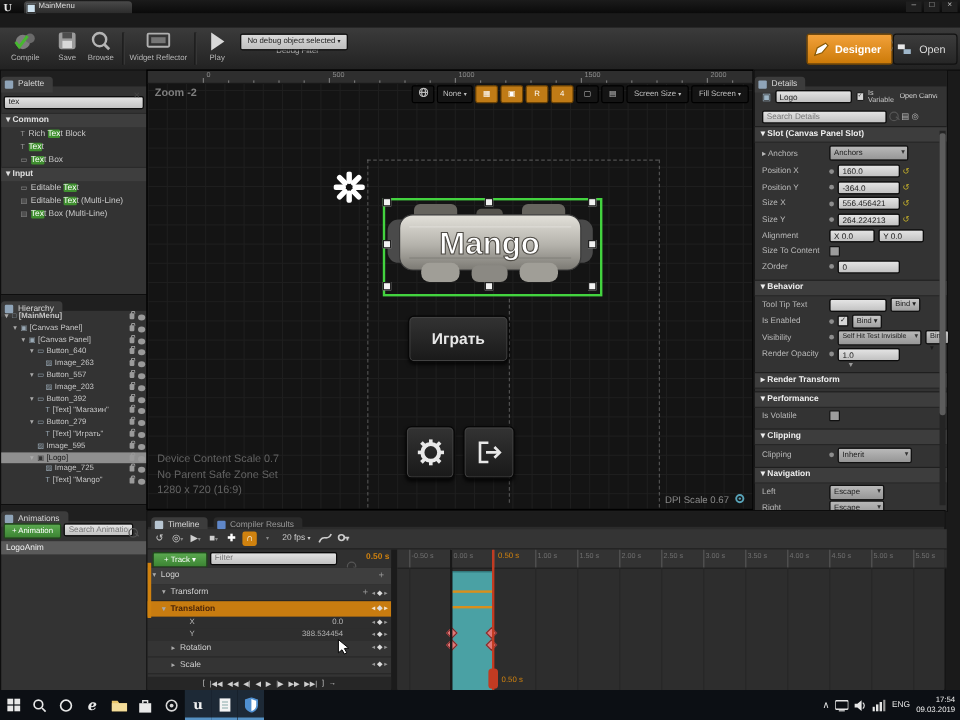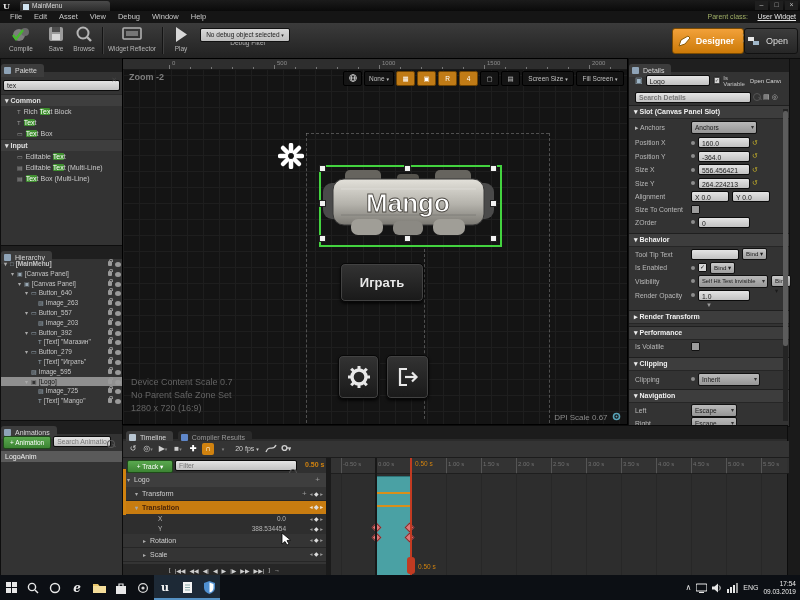--- a/index.html
+++ b/index.html
@@ -125,33 +125,20 @@
     <span id="ue-logo" class="abs">U</span>
     <div id="doc-tab" class="abs">
       <span class="tabicon"></span>
       <span>MainMenu</span>
     </div>
     <span class="wctl abs" style="right:32px;">–</span>
     <span class="wctl abs" style="right:17px;">□</span>
     <span class="wctl abs" style="right:2px;">×</span>
   </div>
 
-  <div id="menubar" class="abs">
-    <div id="menu-items" class="abs">
-        <span>File</span>
-        <span>Edit</span>
-        <span>Asset</span>
-        <span>View</span>
-        <span>Debug</span>
-        <span>Window</span>
-        <span>Help</span>
-      </div>
-    <span id="parent-class" class="abs">Parent class:</span>
-    <span id="parent-class-value" class="abs">User Widget</span>
-  </div>
 
   <div id="toolbar" class="abs">
     <div class="tbtn" style="left:3px;width:36px;">
       <span class="ticon">
         <svg width="22" height="19">
             <circle cx="9" cy="10" r="6" fill="#7d7d7d"></circle>
             <circle cx="15" cy="7" r="4" fill="#6a6a6a"></circle>
         <path d="M3 10 l3 4 l7 -9" stroke="#46b82e" stroke-width="2.4" fill="none"></path>
           </svg></span>
       <span class="tlabel">Compile</span>
@@ -451,21 +438,21 @@
   <div id="details" class="abs panel">
     <div class="tabbar"><span class="tab"><span class="ticn"></span><span>Details</span></span></div>
     <div class="drow" style="height:17px;gap:3px;">
       <span style="color:#9db5c6;font-size:8px;">▣</span>
       <div class="lightfield dfield" style="width:64px;">Logo</div>
       <span class="chk" style="transform:scale(.8);">✓</span>
       <span style="font-size:6px;color:#c4c4c4;">Is Variable</span>
       <span style="font-size:6px;color:#d9d9d9;overflow:hidden;white-space:nowrap;width:38px;">Open CanvasPan</span>
     </div>
     <div class="drow" style="height:16px;gap:2px;">
-      <input class="lightfield" style="width: 116px; font-weight: bold;" placeholder="Search Details">
+      <input class="lightfield" style="width: 104px;" placeholder="Search Details">
       <span class="mag"></span>
       <span style="font-size:7px;color:#bbb;">▤</span>
       <span style="font-size:7px;color:#bbb;">◎</span>
     </div>
     <div class="sect">▾ <span>Slot (Canvas Panel Slot)</span></div>
     <div class="drow" style="height:17px;">
       <span class="dlabel">▸ <span>Anchors</span></span>
       <div class="combo dfield" style="width:58px;">Anchors</div>
     </div>
     <div class="drow" style="height:13.5px;">
@@ -576,21 +563,21 @@
           </svg></span>
       <span class="tlb">
         <svg width="11" height="10">
             <circle cx="3.5" cy="5" r="2.4" fill="none" stroke="#ccc" stroke-width="1.4"></circle>
             <line x1="6" y1="5" x2="10" y2="5" stroke="#ccc" stroke-width="1.4"></line>
             <line x1="8.5" y1="5" x2="8.5" y2="7.5" stroke="#ccc" stroke-width="1.4"></line>
           </svg></span>
     </div>
     <div class="abs" style="left:0;top:32px;width:666px;height:15px;background:#303030;border-bottom:1px solid #1a1a1a;">
       <div class="greenbtn abs" style="left:4px;top:2px;width:44px;height:11px;line-height:11px;"><span>+ Track</span> ▾</div>
-      <input class="lightfield abs" style="left: 52px; top: 2px; width: 122px;" placeholder="Filter">
+      <input class="lightfield abs" style="left: 52px; top: 2px; width: 106px;" placeholder="Filter">
       <span class="mag abs" style="left:166px;top:5px;"></span>
       <span class="abs" style="left:182px;top:3px;font-size:7px;color:#d0820f;font-weight:bold;">0.50 s</span>
     </div>
     <div id="track-list" class="abs" style="left:0;top:47px;width:203px;height:91px;background:#2b2b2b;">
         <div class="trk-row" style="background: rgb(62, 62, 62); height: 14px; line-height: 14px; padding-left: 4px;"><span class="exp">▾</span><span>Logo</span><span class="keynav"><span style="font-size:8px;margin-right:3px;">+</span></span></div>
         <div class="trk-row" style="background: rgb(52, 52, 52); height: 13px; line-height: 13px; border-bottom: 1px solid rgb(38, 38, 38); padding-left: 12px;"><span class="exp">▾</span><span>Transform</span><span class="keynav"><span style="font-size:8px;margin-right:3px;">+</span>◂ <span class="dia">◆</span> ▸</span></div>
         <div class="trk-row" style="background: rgb(200, 124, 16); color: rgb(74, 36, 8); font-weight: bold; height: 13px; line-height: 13px; padding-left: 12px;"><span class="exp">▾</span><span>Translation</span><span class="keynav" style="color: rgb(245, 227, 200);">◂ <span class="dia">◆</span> ▸</span></div>
         <div class="trk-row" style="background: rgb(46, 46, 46); height: 10px; line-height: 10px; font-size: 6.5px; color: rgb(181, 181, 181); padding-left: 28px;"><span class="exp"></span><span>X</span><span style="position: absolute; right: 40px; color: rgb(181, 181, 181);">0.0</span><span class="keynav">◂ <span class="dia">◆</span> ▸</span></div>
         <div class="trk-row" style="background: rgb(46, 46, 46); height: 10px; line-height: 10px; font-size: 6.5px; color: rgb(181, 181, 181); padding-left: 28px;"><span class="exp"></span><span>Y</span><span style="position: absolute; right: 40px; color: rgb(181, 181, 181);">388.534454</span><span class="keynav">◂ <span class="dia">◆</span> ▸</span></div>
         <div class="trk-row" style="background: rgb(52, 52, 52); height: 13px; line-height: 13px; border-bottom: 1px solid rgb(38, 38, 38); padding-left: 20px;"><span class="exp">▸</span><span>Rotation</span><span class="keynav">◂ <span class="dia">◆</span> ▸</span></div>

